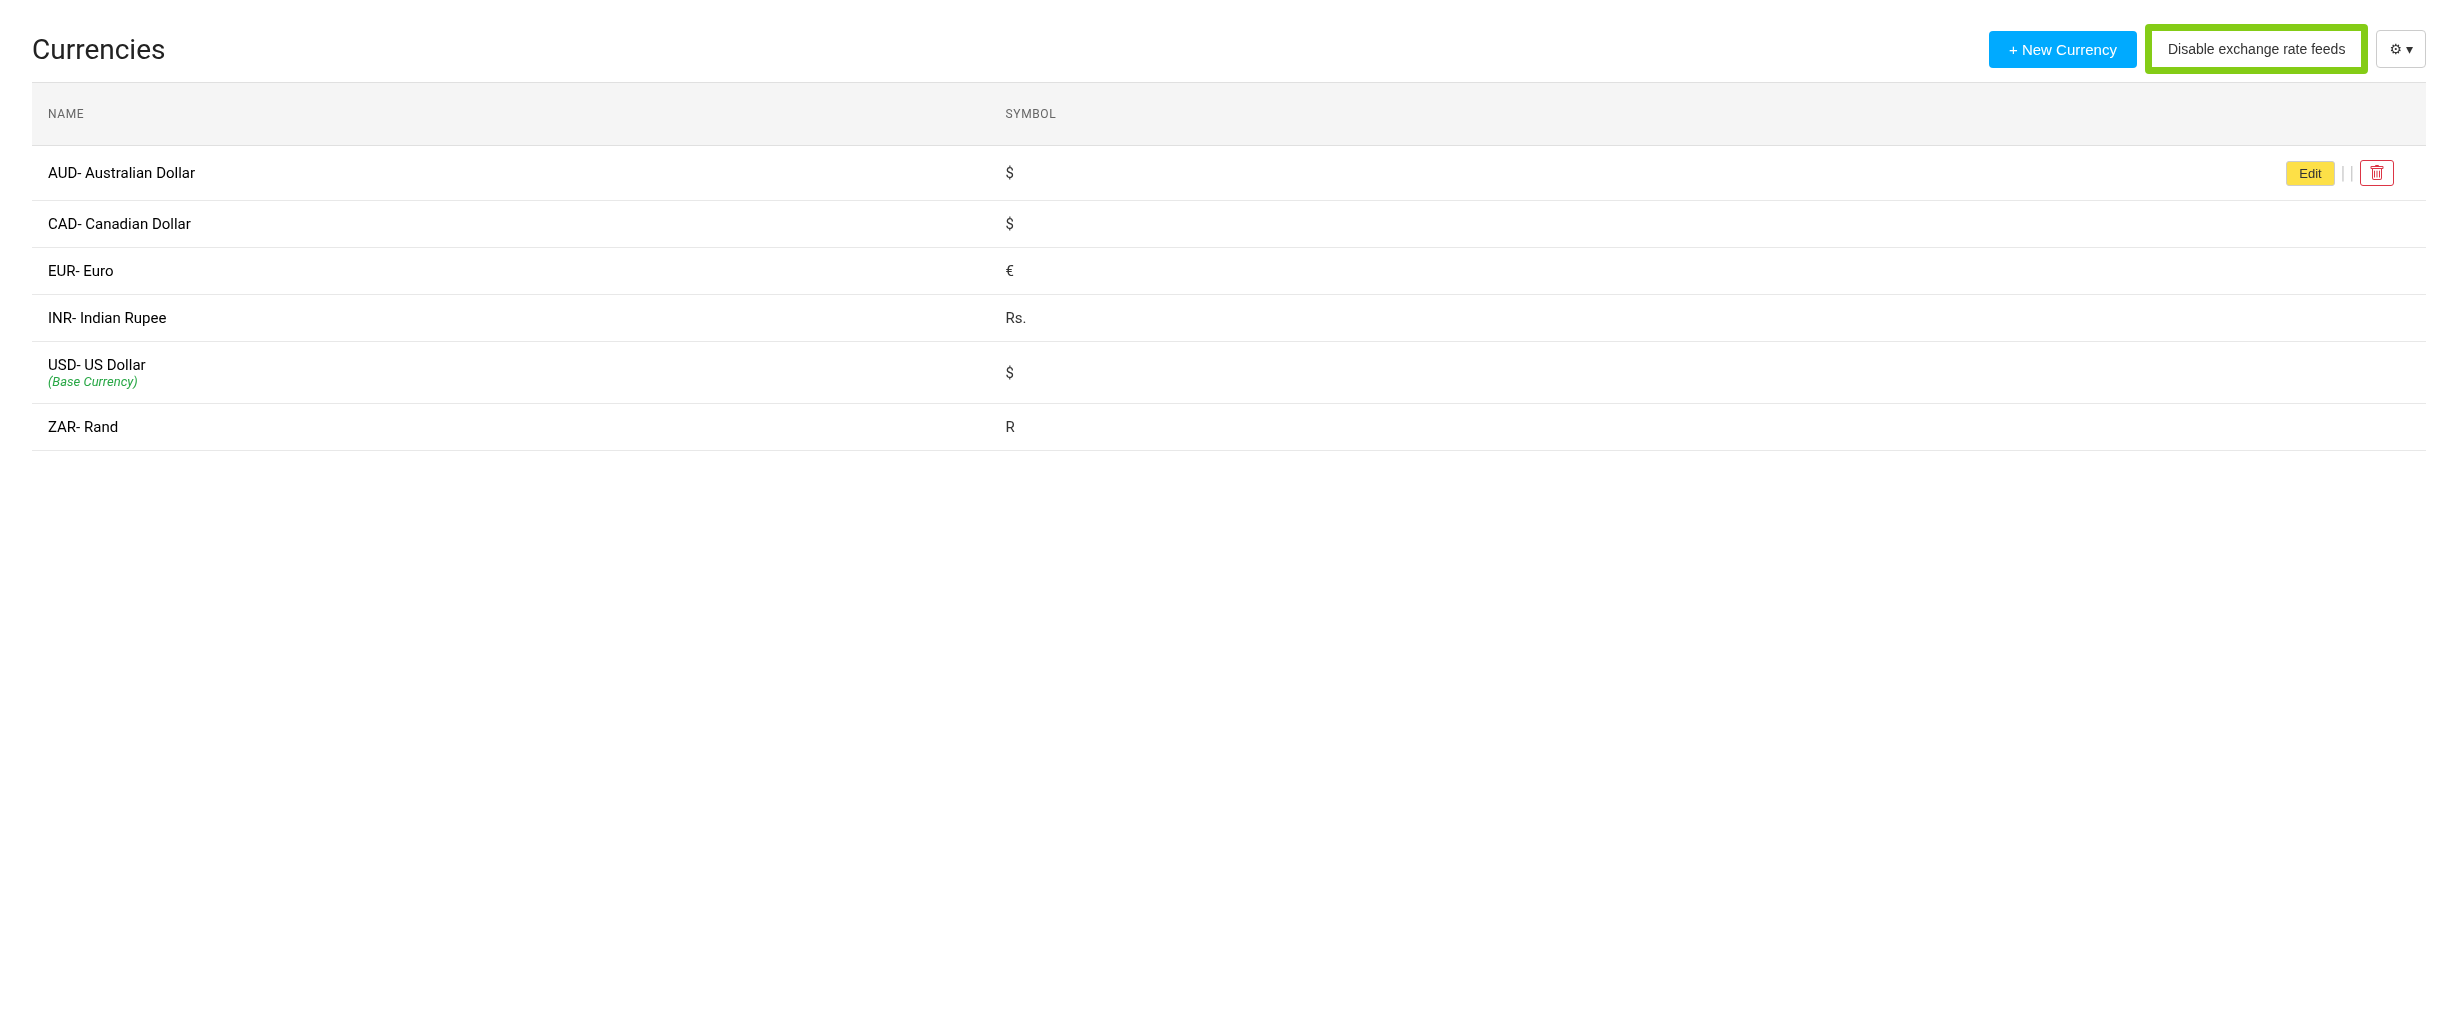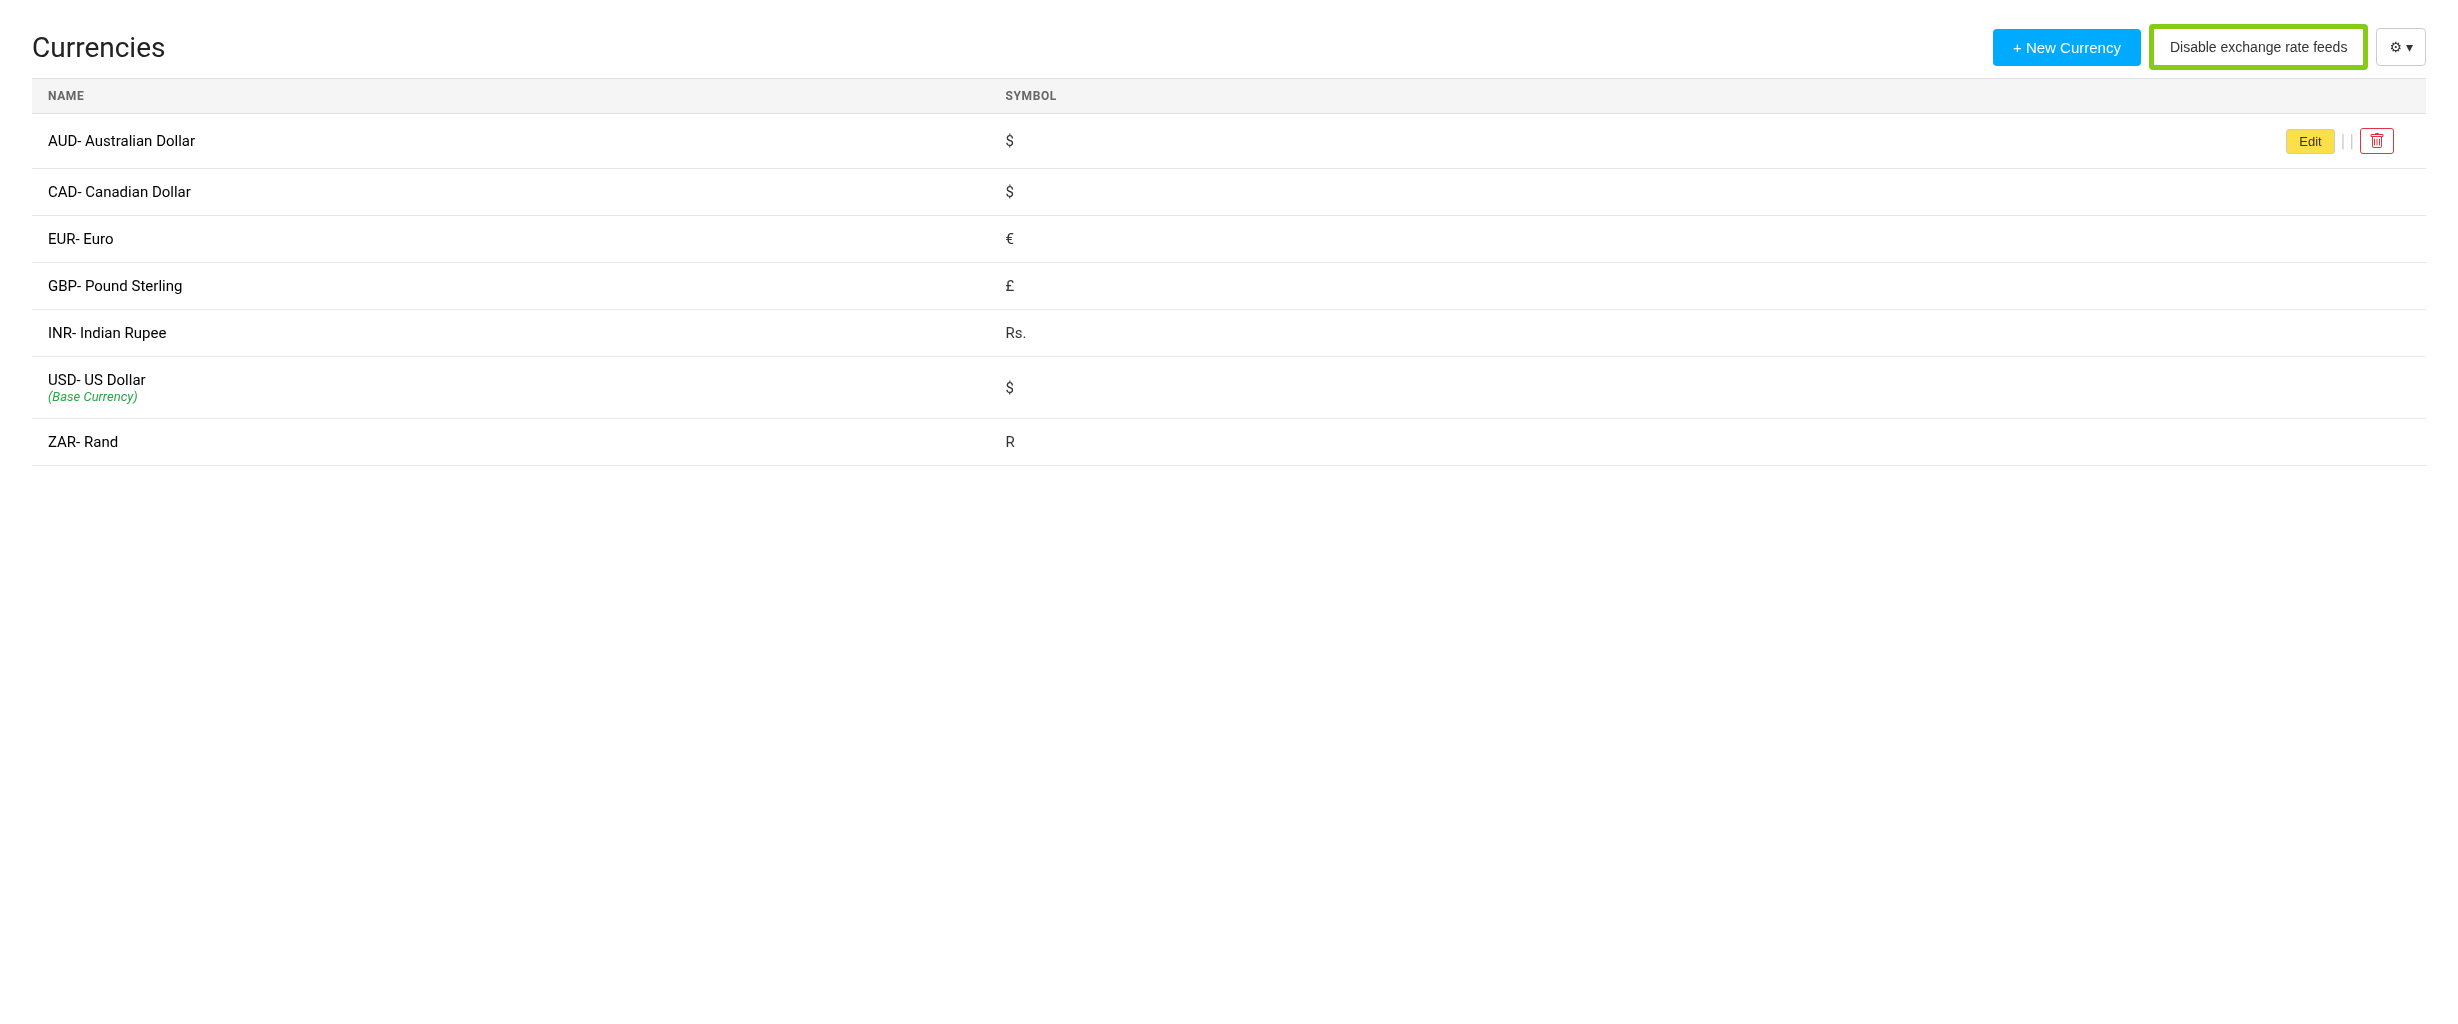--- a/index.html
+++ b/index.html
@@ -38,21 +38,21 @@
       font-size: 15px;
       cursor: pointer;
       display: flex;
       align-items: center;
       gap: 6px;
       font-weight: 500;
     }
     .btn-disable {
       background: #fff;
       color: #333;
-      border: 5px solid #84cc16;
+      border: 7px solid #84cc16;
       padding: 10px 16px;
       border-radius: 4px;
       font-size: 14px;
       cursor: pointer;
     }
     .btn-settings {
       background: #fff;
       color: #333;
       border: 1px solid #ccc;
       padding: 10px 12px;
@@ -67,23 +67,23 @@
       width: 100%;
       border-collapse: collapse;
     }
     thead tr {
       background: #f5f5f5;
       border-top: 1px solid #e0e0e0;
       border-bottom: 1px solid #e0e0e0;
     }
     thead th {
       text-align: left;
-      padding: 10px 16px;
+      padding: 24px 16px;
       font-size: 12px;
-      font-weight: 700;
+      font-weight: 400;
       color: #666;
       letter-spacing: 0.05em;
       text-transform: uppercase;
     }
     tbody tr {
       border-bottom: 1px solid #e8e8e8;
       position: relative;
     }
     tbody td {
       padding: 14px 16px;
@@ -191,25 +191,20 @@
           <td class="col-name"><span class="currency-name">CAD- Canadian Dollar</span></td>
           <td class="col-symbol symbol-col">$</td>
           <td class="col-actions"></td>
         </tr>
         <tr>
           <td class="col-name"><span class="currency-name">EUR- Euro</span></td>
           <td class="col-symbol symbol-col">€</td>
           <td class="col-actions"></td>
         </tr>
         <tr>
-          <td class="col-name"><span class="currency-name">GBP- Pound Sterling</span></td>
-          <td class="col-symbol symbol-col">£</td>
-          <td class="col-actions"></td>
-        </tr>
-        <tr>
           <td class="col-name"><span class="currency-name">INR- Indian Rupee</span></td>
           <td class="col-symbol symbol-col">Rs.</td>
           <td class="col-actions"></td>
         </tr>
         <tr>
           <td class="col-name"><span class="currency-name">USD- US Dollar</span><span class="base-currency-label">(Base Currency)</span></td>
           <td class="col-symbol symbol-col">$</td>
           <td class="col-actions"></td>
         </tr>
         <tr>

